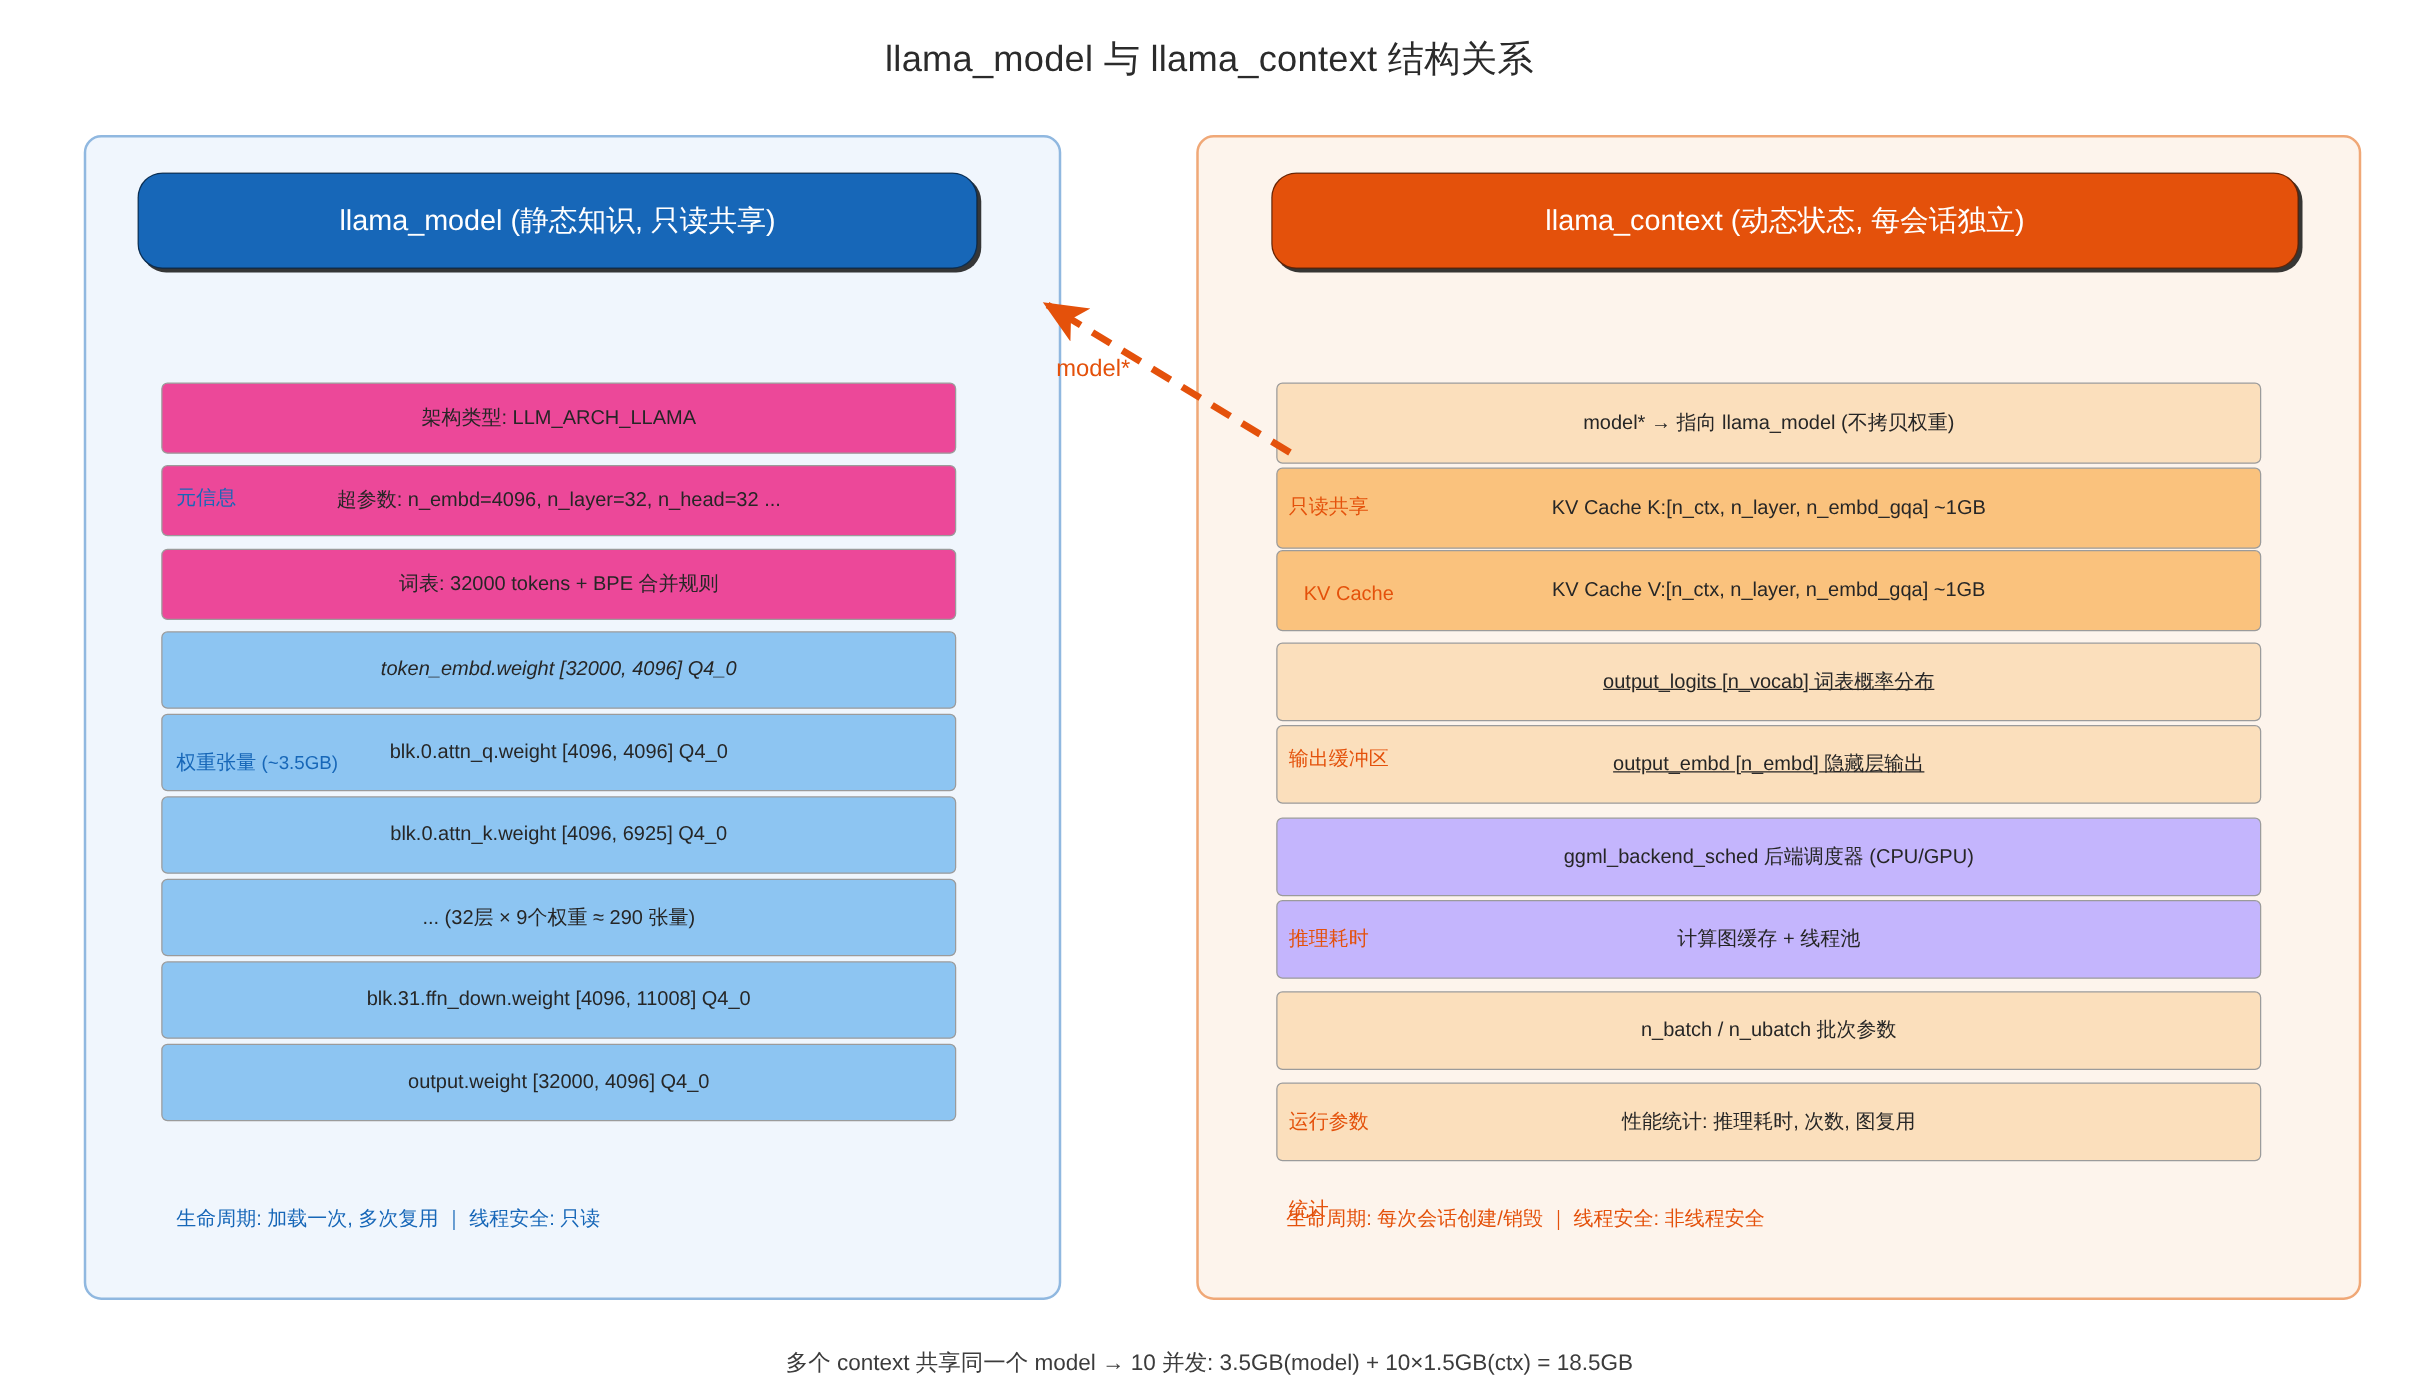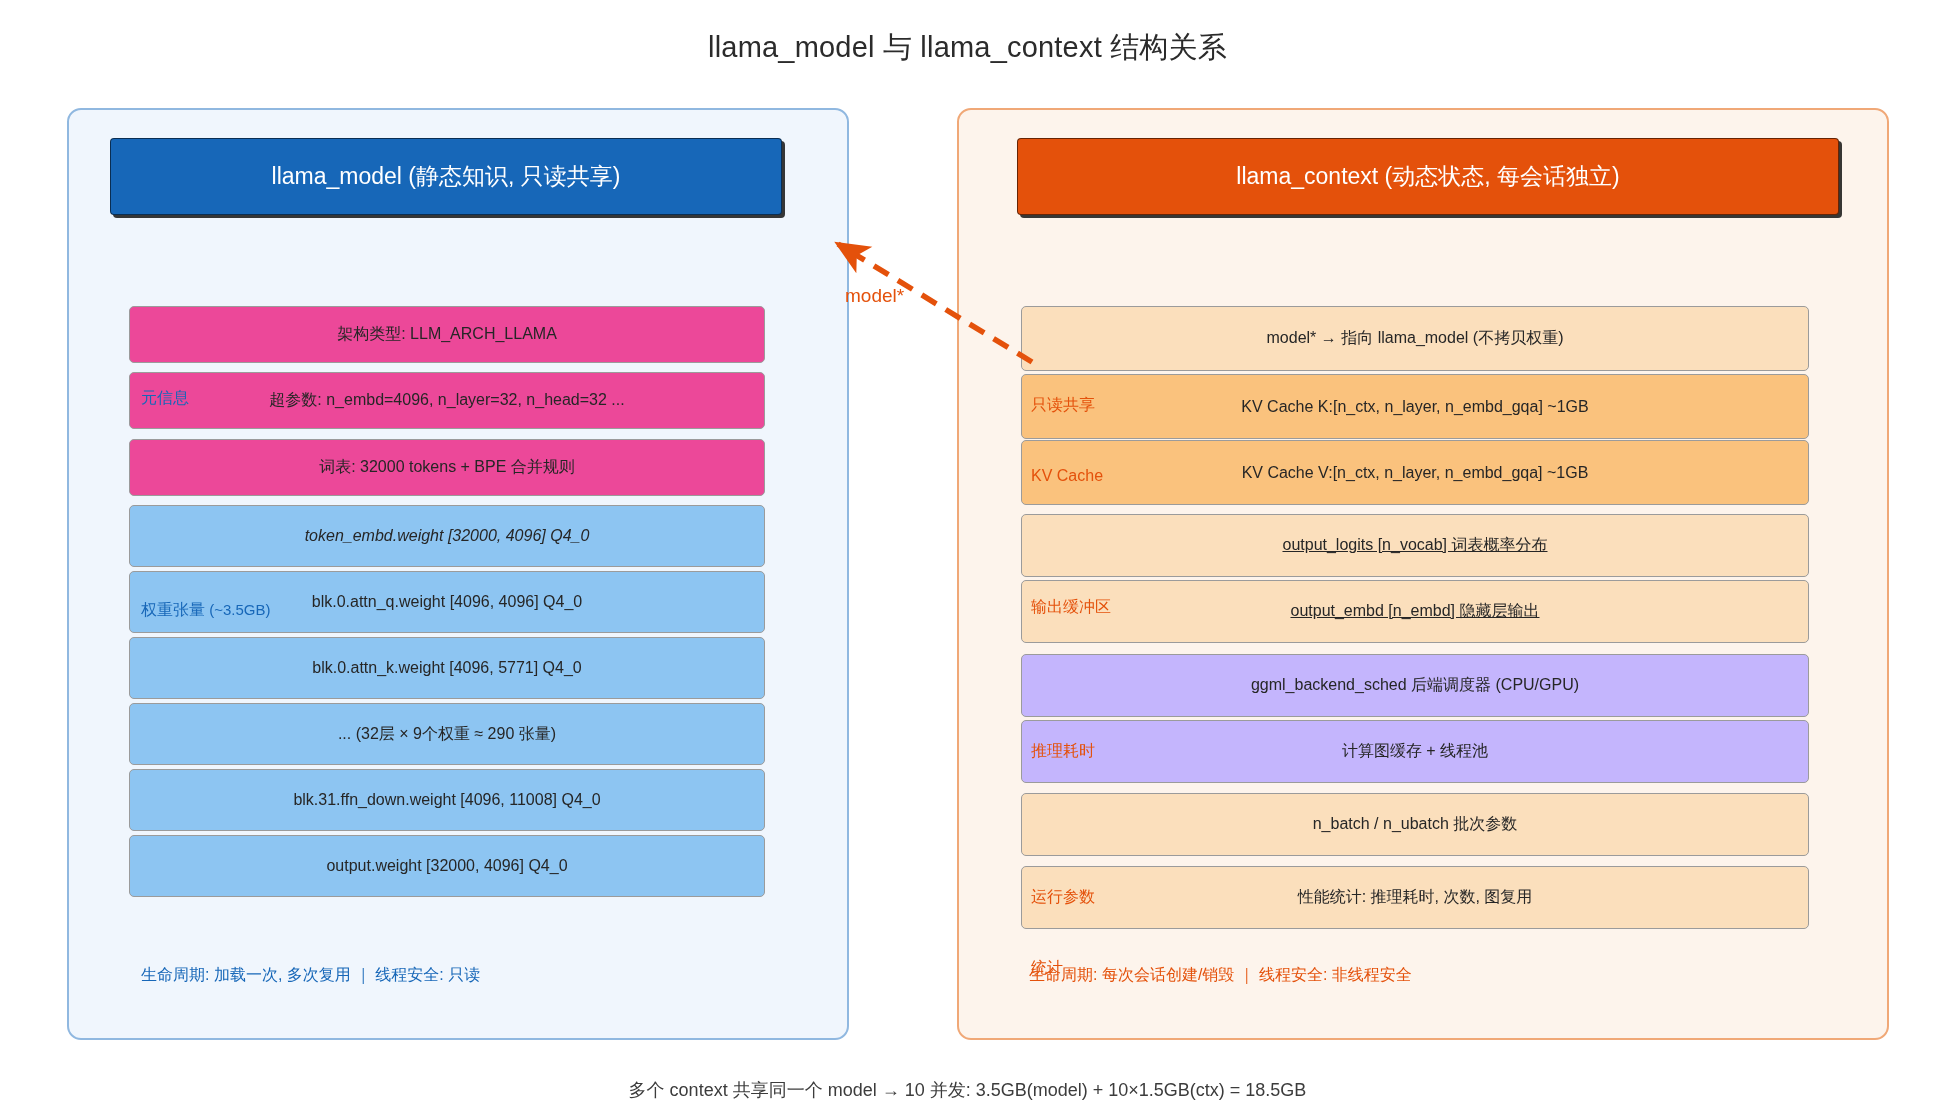--- a/index.html
+++ b/index.html
@@ -31,21 +31,21 @@
   }
   .panel-right {
     left: 957px; top: 108px; width: 932px; height: 932px;
     background: #fdf4ec;
     border: 2.5px solid #f0a877;
   }
 
   
   .panel-header {
     position: absolute;
-    border-radius: 4px;
+    border-radius: 20px;
     display: flex; align-items: center; justify-content: center;
     color: #ffffff;
     font-size: 23px; font-weight: 400;
     box-shadow: 3px 3px 0 rgba(20,20,20,0.85);
     border: 1.5px solid rgba(0,0,0,0.55);
   }
   .header-left {
     left: 41px; top: 28px; width: 672px; height: 77px;
     background: #1767b8;
   }
@@ -137,35 +137,35 @@
     <div class="section-label blue" style="left:72px; top:490px;">
       <span>权重张量</span><span class="sub"> (~3.5GB)</span>
     </div>
 
     <div class="rows rows-left">
       <div class="row c-meta" style="top:0px;   width:636px; height:57px;">架构类型: LLM_ARCH_LLAMA</div>
       <div class="row c-meta" style="top:66px;  width:636px; height:57px;">超参数: n_embd=4096, n_layer=32, n_head=32 ...</div>
       <div class="row c-meta" style="top:133px; width:636px; height:57px;">词表: 32000 tokens + BPE 合并规则</div>
       <div class="row c-weight" style="top:199px; width:636px; height:62px;font-style:italic;">token_embd.weight  [32000, 4096]  Q4_0</div>
       <div class="row c-weight" style="top:265px; width:636px; height:62px;">blk.0.attn_q.weight  [4096, 4096]  Q4_0</div>
-      <div class="row c-weight" style="top:331px; width:636px; height:62px;">blk.0.attn_k.weight  [4096, 5771]  Q4_0</div>
+      <div class="row c-weight" style="top:331px; width:636px; height:62px;">blk.0.attn_k.weight  [4096, 6925]  Q4_0</div>
       <div class="row c-weight" style="top:397px; width:636px; height:62px;">...  (32层 × 9个权重 ≈ 290 张量)</div>
       <div class="row c-weight" style="top:463px; width:636px; height:62px;">blk.31.ffn_down.weight  [4096, 11008]  Q4_0</div>
       <div class="row c-weight" style="top:529px; width:636px; height:62px;">output.weight  [32000, 4096]  Q4_0</div>
     </div>
 
     <div class="panel-footer footer-left">生命周期: 加载一次, 多次复用 ｜ 线程安全: 只读</div>
   </div>
 
   <div class="panel panel-right">
 
     <div class="panel-header header-right">llama_context  (动态状态, 每会话独立)</div>
 
     <div class="section-label orange" style="left:72px; top:285px;">只读共享</div>
-    <div class="section-label orange" style="left:72px; top:357px;">KV Cache</div>
+    <div class="section-label orange" style="left:84px; top:357px;">KV Cache</div>
     <div class="section-label orange" style="left:72px; top:487px;">输出缓冲区</div>
     <div class="section-label orange" style="left:72px; top:631px;">推理耗时</div>
     <div class="section-label orange" style="left:72px; top:777px;">运行参数</div>
     <div class="section-label orange" style="left:72px; top:848px;">统计</div>
 
     <div class="rows rows-right">
       <div class="row c-ref" style="top:0px;   width:788px; height:65px;">model*  →  指向 llama_model (不拷贝权重)</div>
       <div class="row c-kv" style="top:68px;  width:788px; height:65px;">KV Cache  K:[n_ctx, n_layer, n_embd_gqa]  ~1GB</div>
       <div class="row c-kv" style="top:134px; width:788px; height:65px;">KV Cache  V:[n_ctx, n_layer, n_embd_gqa]  ~1GB</div>
       <div class="row c-out" style="top:208px; width:788px; height:63px;">output_logits  [n_vocab]  词表概率分布</div>

